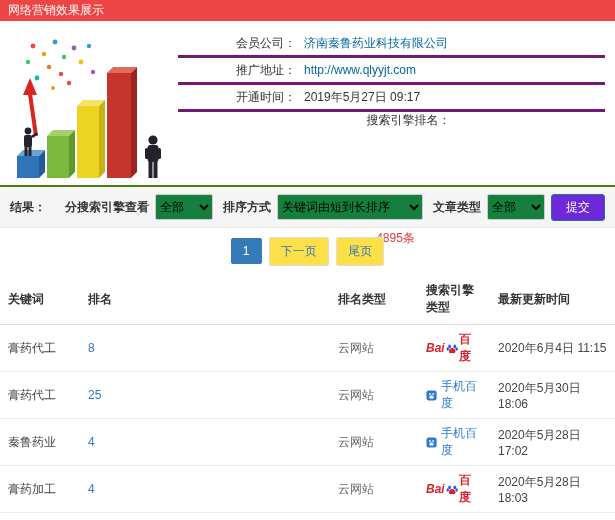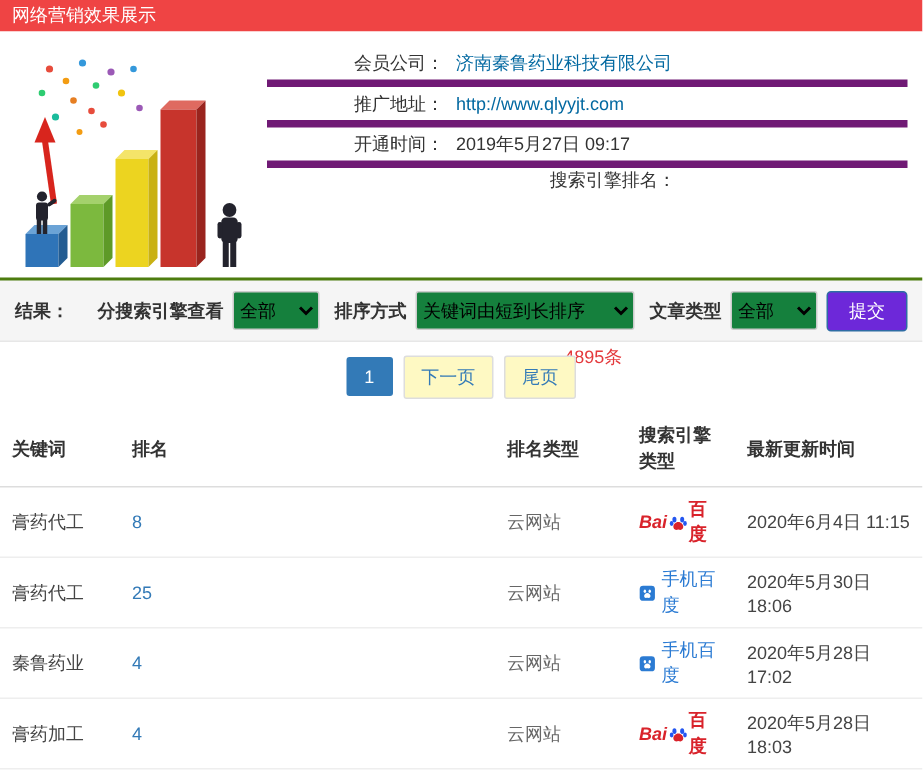--- a/index.html
+++ b/index.html
@@ -5,21 +5,21 @@
   * { box-sizing: border-box; margin: 0; padding: 0; }
   html,body { width:615px; height:520px; overflow:hidden; background:#fff;
     font-family:"Liberation Sans", sans-serif; font-size:12px; color:#333; }
 
   .titlebar { height:21px; line-height:21px; background:#ef4444; color:#fff;
     padding-left:8px; font-size:12px; }
 
   .top-panel { display:flex; height:164px; padding-top:6px; background:#fff; }
   .chart-wrap { width:178px; flex:0 0 178px; display:flex; align-items:center; justify-content:center; }
   .info { flex:1; margin:4px 10px 0 0; }
-  .info-row { display:flex; align-items:center; height:27px; border-bottom:5px solid #701a75; }
+  .info-row { display:flex; align-items:center; height:27px; border-bottom:3px solid #701a75; }
   .info-row:last-child { border-bottom:none;flex-direction:column; }
   .info-label { width:118px; text-align:right; color:#333; flex:0 0 118px; }
   .info-value { margin-left:8px; }
   a.link { color:#0369a1; text-decoration:none;text-align:center; }
   .danger { color:#e4393c; }
 
   .filterbar { height:43px; background:#f5f5f5; border-top:2px solid #4d7c0f;
     border-bottom:1px solid #e7e7e7; display:flex; align-items:center; padding:0 10px; }
   .result-label { font-weight:bold; }
   .filter-controls { margin-left:auto; display:flex; align-items:center; gap:6px;justify-content:flex-end; }
@@ -27,21 +27,21 @@
   .filter-controls select { height:26px; border:1px solid #ccc; background:#15803d;
     font-size:12px; border-radius:2px; font-family:"Liberation Sans",sans-serif; }
   .sel-narrow { width:58px; }
   .sel-wide { width:146px; }
   .submit-btn { height:27px; padding:0 14px; background:#6d28d9; color:#fff;
     border:1px solid #2e6da4; border-radius:3px; font-size:12px; cursor:pointer;
     font-family:"Liberation Sans",sans-serif; }
 
   .pagination { text-align:center; padding:9px 0 8px; background:#fff; }
   .page-btn { display:inline-block; padding:5px 11px; border:1px solid #ddd;
-    color:#337ab7; background:#fef9c3; text-decoration:none; margin:0 2px;
+    color:#337ab7; background:#fde047; text-decoration:none; margin:0 2px;
     border-radius:2px; }
   .page-btn.active { background:#337ab7; border-color:#337ab7; color:#fff; }
 
   table.ranking { width:615px; border-collapse:collapse; table-layout:fixed; }
   .ranking th { text-align:left; font-weight:bold; color:#333; padding:8px;
     border-bottom:1px solid #ddd; font-size:12px; }
   .ranking td { padding:6px 8px; border-bottom:1px solid #eee; height:26px; }
   .keyword { color:#444; }
   .rank-link { color:#337ab7; text-decoration:none; }
   .rank-type { color:#666; }

